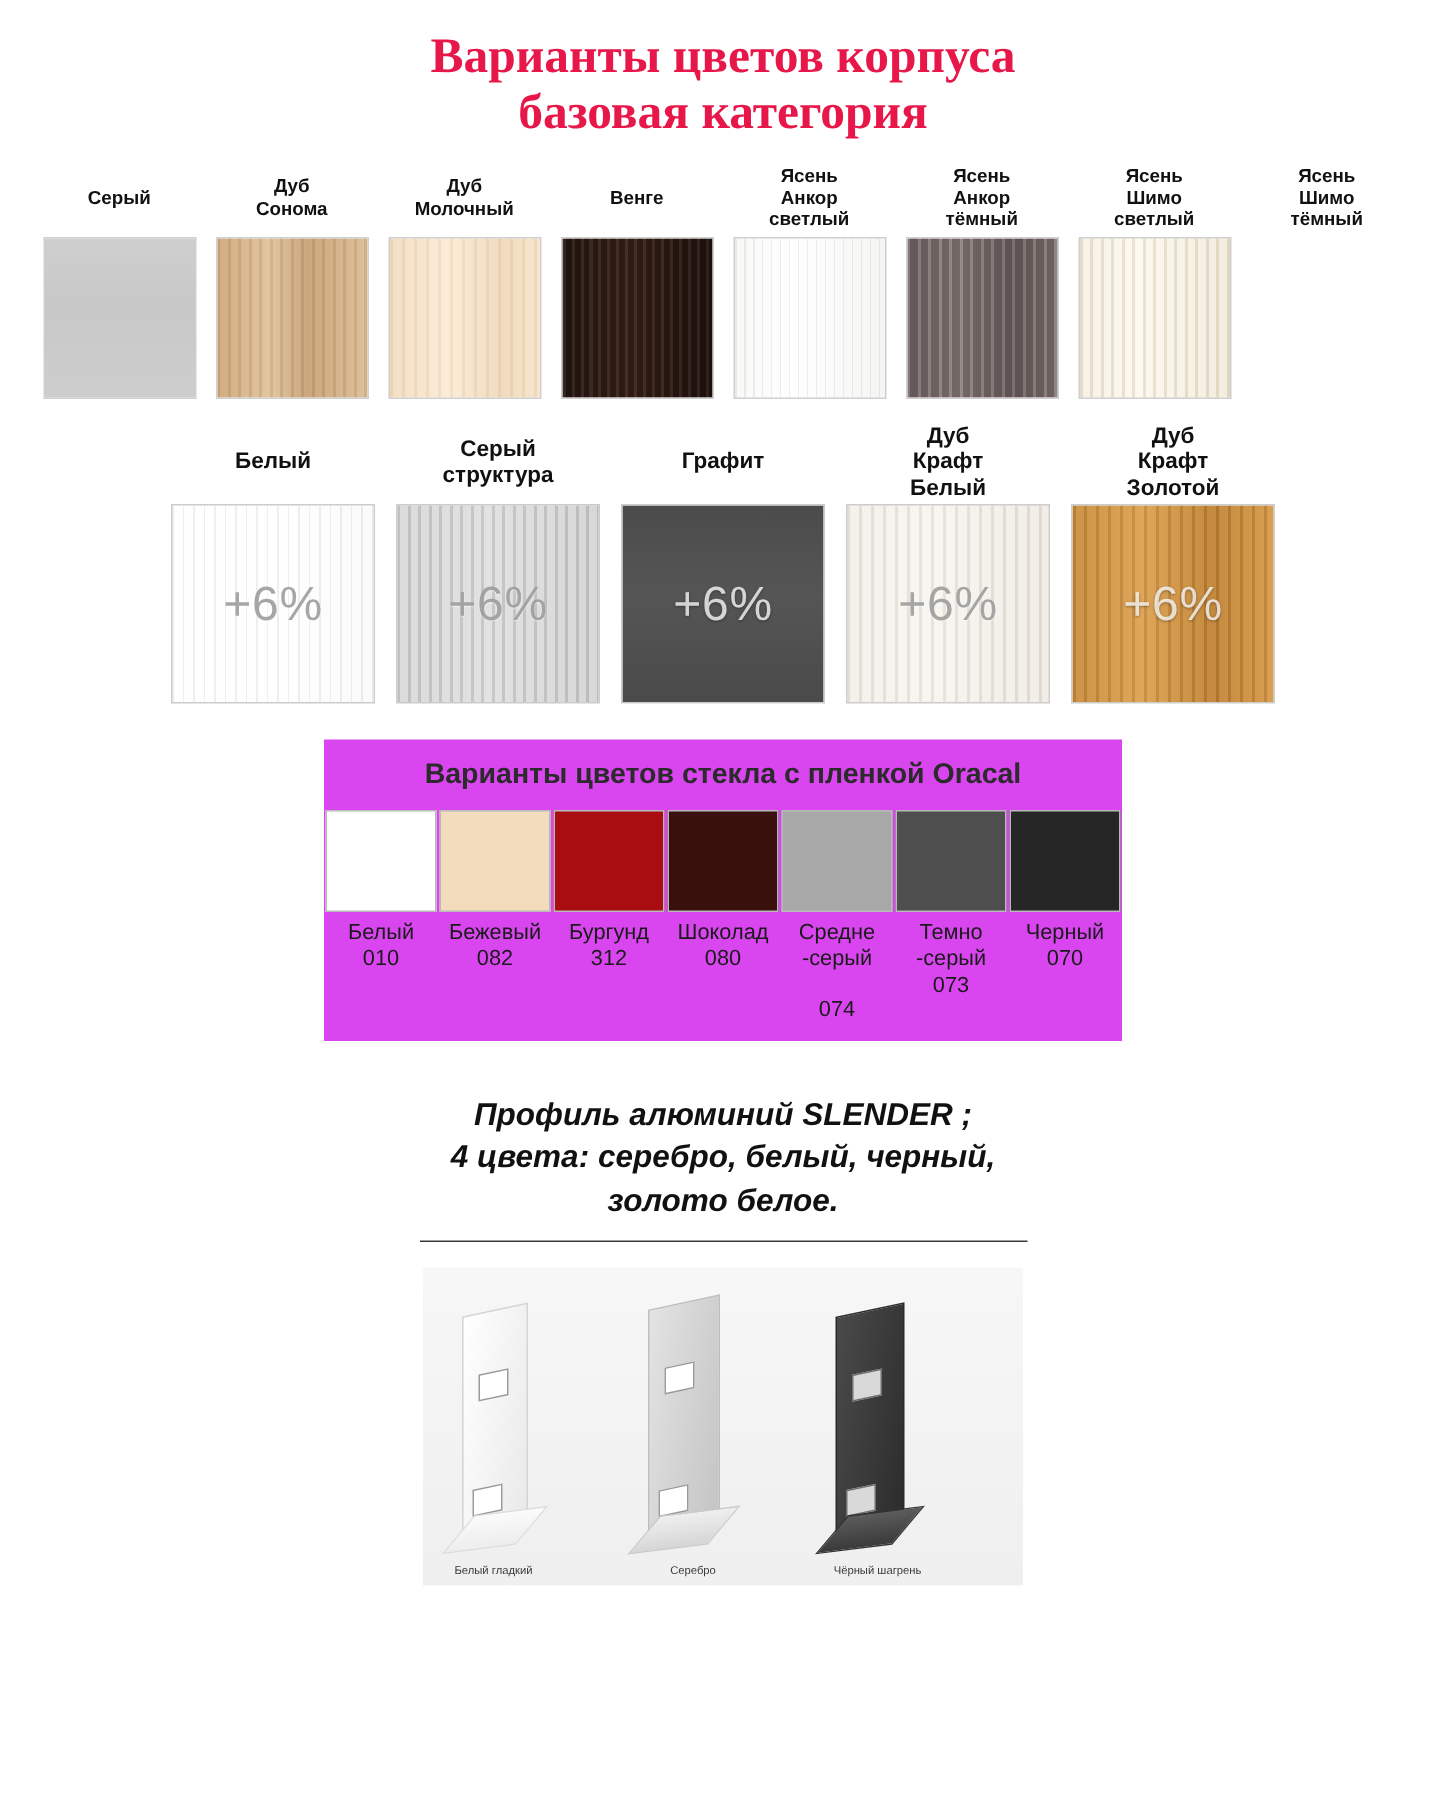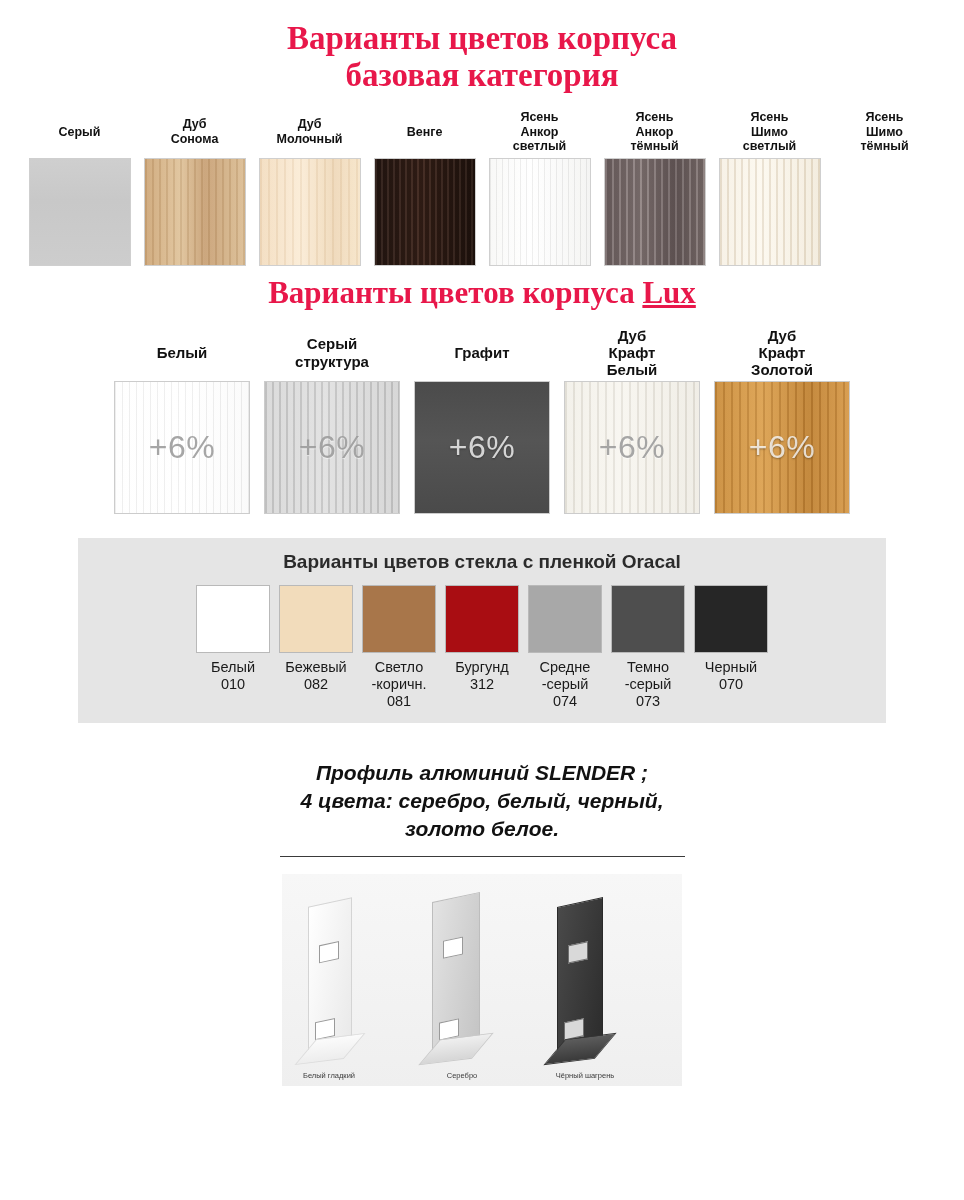--- a/index.html
+++ b/index.html
@@ -183,23 +183,23 @@
       linear-gradient(90deg,#eceae2,#f6f4ee 40%,#e6e3da 100%);
   }
   .tex-kraft-gold {
     background:
       repeating-linear-gradient(90deg, rgba(150,95,30,0.28) 0 2px, rgba(225,170,95,0.3) 2px 8px),
       linear-gradient(90deg,#c58a3c,#dda557 35%,#b87c31 70%,#d59a4d 100%);
   }
 
   
   .oracal-block {
-    width: 808px;
+    width: 532px;
     margin: 24px auto 0 auto;
-    background: #e5e5e5;
+    background: #d946ef;
     padding: 10px 0 12px 0;
     box-sizing: border-box;
   }
   .oracal-title {
     text-align: center;
     font-size: 19px;
     font-weight: bold;
     color: #2b2b2b;
     margin: 3px 0 12px 0;
   }
@@ -389,23 +389,20 @@
     <div class="base-swatch tex-shimo-light"></div>
   </div>
 
   <div class="base-cell">
     <div class="base-label">Ясень<br>Шимо<br>тёмный</div>
   </div>
 
 </div>
 
 <div class="heading" id="title-lux">
-  <div>
-    <span>Варианты цветов корпуса </span><span class="underline">Lux</span>
-  </div>
 </div>
 
 <div class="lux-row">
 
   <div class="lux-cell">
     <div class="lux-label">Белый</div>
     <div class="lux-swatch tex-white">
       <span class="lux-badge dark-text">+6%</span>
     </div>
   </div>
@@ -451,40 +448,40 @@
       <div class="oracal-label" style="margin-top:0"></div>
     </div>
 
     <div class="oracal-cell">
       <div class="oracal-swatch" style="background:#f2dcbb"></div>
       <div class="oracal-label">Бежевый</div>
       <div class="oracal-label" style="margin-top:0">082</div>
       <div class="oracal-label" style="margin-top:0"></div>
     </div>
 
-    <div class="oracal-cell">
-      <div class="oracal-swatch" style="background:#a8764a"></div>
-      <div class="oracal-label">Светло</div>
-      <div class="oracal-label" style="margin-top:0">-коричн.</div>
-      <div class="oracal-label" style="margin-top:0">081</div>
-    </div>
 
     <div class="oracal-cell">
       <div class="oracal-swatch" style="background:#a90d12"></div>
       <div class="oracal-label">Бургунд</div>
       <div class="oracal-label" style="margin-top:0">312</div>
       <div class="oracal-label" style="margin-top:0"></div>
     </div>
 
+    <div class="oracal-cell">
+      <div class="oracal-swatch" style="background:#3a100c"></div>
+      <div class="oracal-label">Шоколад</div>
+      <div class="oracal-label" style="margin-top:0">080</div>
+      <div class="oracal-label" style="margin-top:0"></div>
+    </div>
 
     <div class="oracal-cell">
       <div class="oracal-swatch" style="background:#a8a8a8"></div>
       <div class="oracal-label">Средне</div>
       <div class="oracal-label" style="margin-top:0">-серый</div>
-      <div class="oracal-label" style="margin-top:0">074</div>
+      <div class="oracal-label" style="margin-top:16px">074</div>
     </div>
 
     <div class="oracal-cell">
       <div class="oracal-swatch" style="background:#4e4e4e"></div>
       <div class="oracal-label">Темно</div>
       <div class="oracal-label" style="margin-top:0">-серый</div>
       <div class="oracal-label" style="margin-top:0">073</div>
     </div>
 
     <div class="oracal-cell">

